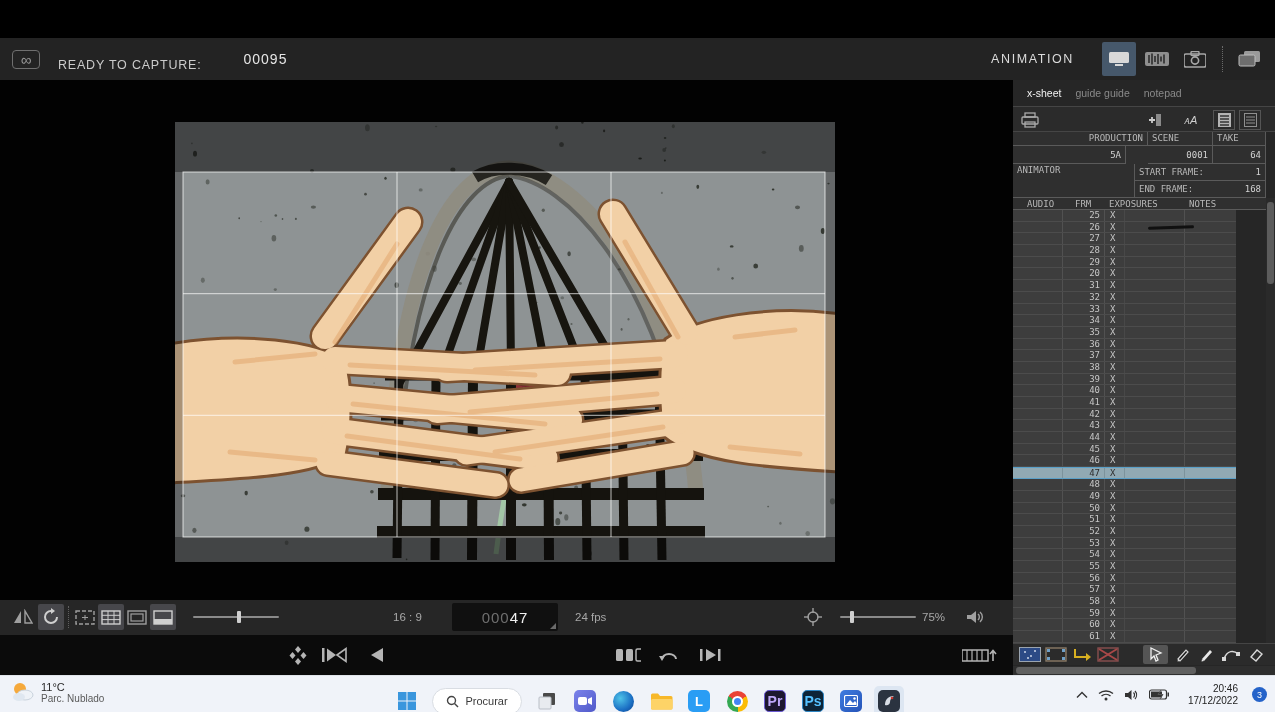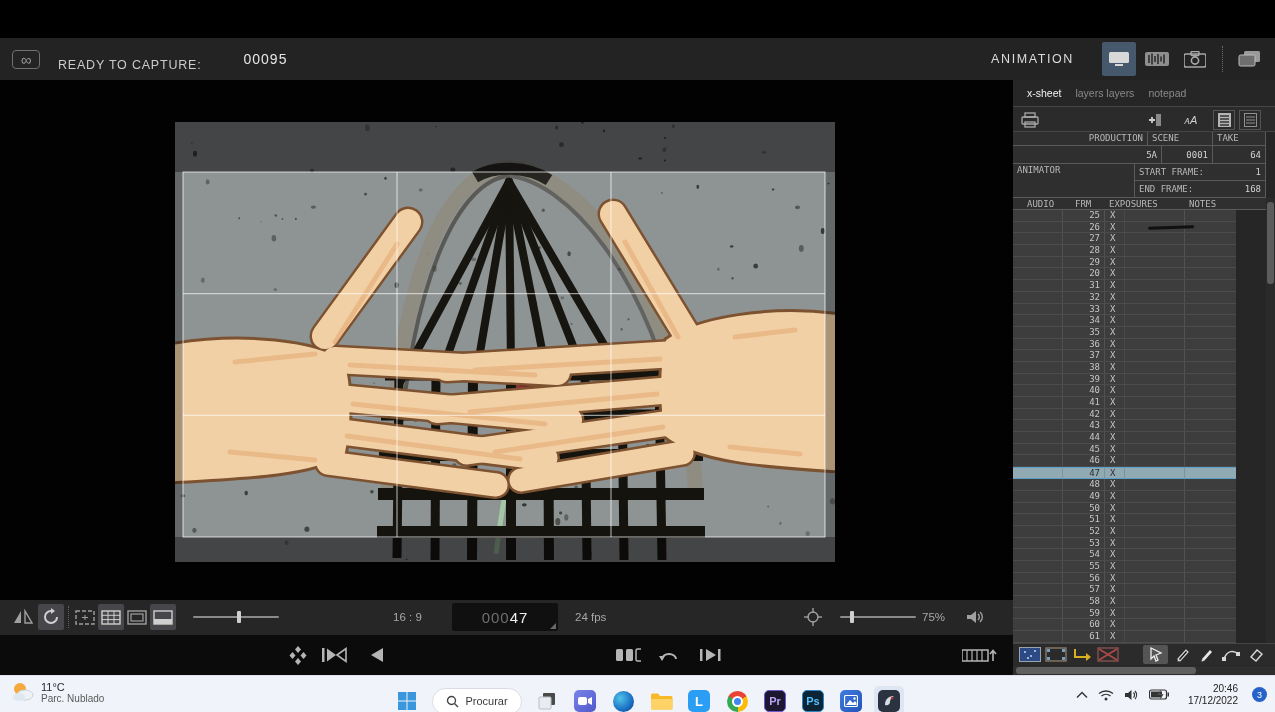--- a/index.html
+++ b/index.html
@@ -107,21 +107,21 @@
   .weather .t2 { font-size:10px; color:#5a5a5a; }
   .tb-center { position:absolute; left:388px; top:10px; display:flex; align-items:center; }
   .tb-app { width:30px; height:30px; margin:0 4px; display:flex; align-items:center; justify-content:center; position:relative; border-radius:5px; }
   .tb-app.active { background:#dde6f2; }
   .tb-app .rundot { position:absolute; bottom:-1px; left:50%; transform:translateX(-50%); width:6px; height:3px;
     background:#9aa0a8; border-radius:2px; }
   .tb-app.active .rundot { width:16px; background:#2f7fd6; }
   .searchpill { height:27px; width:90px; background:#fff; border:1px solid #d9dde3; border-radius:14px;
     display:flex; align-items:center; justify-content:center; margin:0 6px; font-size:11px; color:#3a3a3a; }
   .appsq { width:22px; height:22px; border-radius:5px; display:flex; align-items:center; justify-content:center;
-    font-weight:bold; font-size:11px; }
+    font-weight:bold; font-size:14px; }
   .tray { position:absolute; right:8px; top:0; height:37px; display:flex; align-items:center; }
   .tray .clock { text-align:right; font-size:10px; color:#222; line-height:12px; margin:0 14px; }
   .badge { width:15px; height:15px; border-radius:50%; background:#2563c9; color:#fff; font-size:9px;
     display:flex; align-items:center; justify-content:center; }
   .tray-ic { margin:0 5px; display:flex; align-items:center; }
 </style>
 </head>
 <body>
 
 <div class="app">
@@ -522,21 +522,21 @@
             <line x1="20" y1="4" x2="20" y2="15"></line>
           </g>
           <path d="M31,15 L31,5 M28,8 L31,4.5 L34,8" fill="none" stroke="#b5b5b5" stroke-width="1.6"></path>
         </svg>
     </div>
   </div>
 
   <div class="sidebar">
     <div class="xs-tabs">
       <span class="active">x-sheet</span>
-      <span>layers layers</span>
+      <span>guide guide</span>
       <span>notepad</span>
     </div>
     <div class="xs-tools">
       <div class="ic" style="left:6px; width:22px">
         <svg width="18" height="16">
             <rect x="4" y="1" width="10" height="4" fill="none" stroke="#aaa" stroke-width="1.3"></rect>
             <rect x="1" y="5" width="16" height="7" rx="1" fill="none" stroke="#aaa" stroke-width="1.3"></rect>
             <rect x="4" y="10" width="10" height="5" fill="none" stroke="#aaa" stroke-width="1.3"></rect>
           </svg>
       </div>
@@ -567,21 +567,21 @@
               <line x1="2" y1="10" x2="11" y2="10"></line>
             </g>
           </svg>
       </div>
     </div>
 
     <div class="xs-head">
       <div class="cell" style="left:0; top:0; width:135px; height:14px; text-align:right;">PRODUCTION</div>
       <div class="cell" style="left:135px; top:0; width:65px; height:14px;">SCENE</div>
       <div class="cell" style="left:200px; top:0; width:53px; height:14px;">TAKE</div>
-      <div class="cell" style="left:0; top:14px; width:149px; height:18px; text-align:right; color:#d2d2d2; padding-top:4px;">5A</div>
+      <div class="cell" style="left:0; top:14px; width:113px; height:18px; text-align:right; color:#d2d2d2; padding-top:4px;">5A</div>
       <div class="cell" style="left:135px; top:14px; width:65px; height:18px; text-align:right; color:#d2d2d2; padding-top:4px;">0001</div>
       <div class="cell" style="left:200px; top:14px; width:53px; height:18px; text-align:right; color:#d2d2d2; padding-top:4px;">64</div>
       <div class="cell" style="left:0; top:32px; width:122px; height:34px;">ANIMATOR</div>
       <div class="cell" style="left:122px; top:32px; width:131px; height:17px; padding-top:3px;">
         <span>START FRAME:</span>
         <span style="float:right; color:#d2d2d2;">1</span>
       </div>
       <div class="cell" style="left:122px; top:49px; width:131px; height:17px; padding-top:3px;">
         <span>END FRAME:</span>
         <span style="float:right; color:#d2d2d2;">168</span>

